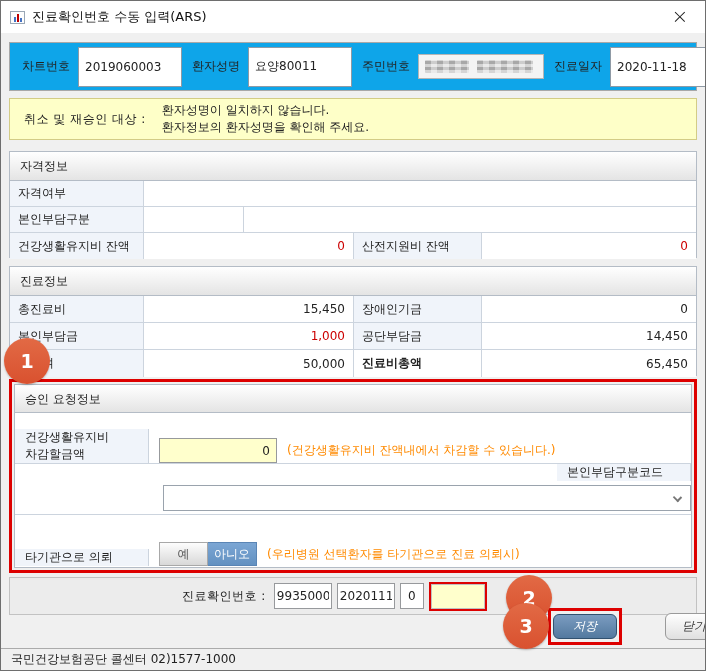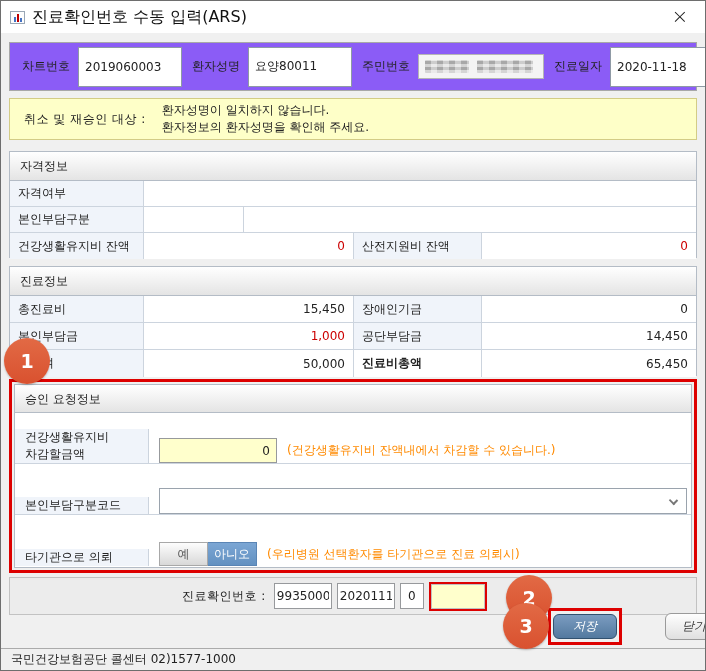--- a/index.html
+++ b/index.html
@@ -19,30 +19,30 @@
   }
   .app-icon {
     width:15px; height:13px; border:1px solid #9aa7b5; background:#fdfdfd;
     display:inline-flex; align-items:flex-end; justify-content:center; gap:1px;
     padding:1px 1px; margin-right:7px;
   }
   .app-icon i { display:block; width:2px; }
   .app-icon .bar1 { height:5px; background:#4472c4; }
   .app-icon .bar2 { height:8px; background:#c00000; }
   .app-icon .bar3 { height:4px; background:#4472c4; }
-  .title-text { font-size:16px; color:#111; }
+  .title-text { font-size:13px; color:#111; }
   .close-btn {
     position:absolute; right:14px; top:4px; width:22px; height:22px;
     font-size:20px; font-weight:300; color:#222; line-height:22px;
     text-align:center; cursor:pointer; background:transparent;
   }
   
   .patient-bar {
     position:absolute; left:8px; top:41px; width:688px; height:49px;
-    background:#8b5cf6; border:1px solid #a8a8a8;
+    background:#0ea5e9; border:1px solid #a8a8a8;
     display:flex; align-items:center; padding:0 12px; gap:10px;
   }
   .field { display:flex; align-items:center; gap:8px; }
   .field label { white-space:nowrap; color:#222; }
   .tb {
     height:40px; border:1px solid #8f9aa5; background:#fff; color:#222;
     font-family:inherit; font-size:12px; padding:0 6px;
   }
   .masked-box {
     width:126px; height:25px; border:1px solid #b5b5b5; background:#f4f4f4;
@@ -88,21 +88,21 @@
   .red-frame {
     position:absolute; left:8px; top:378px; width:688px; height:194px;
     border:3px solid #dd0000; background:#f0f0f0; padding:2px;
   }
   .approval { width:100%; height:100%; background:#fff; border:1px solid #b4bcc6; }
   .approval .sec-header { height:28px; }
   .arow { display:flex; border-bottom:1px solid #ccd4de;align-items:flex-end; }
   .arow:last-child { border-bottom:none; }
   .arow .lbl { flex-direction:column; justify-content:center; align-items:flex-start; padding-left:10px; }
   .arow .content { flex:1; display:flex; align-items:center; gap:10px; padding-left:10px; background:#fff; }
-  .r52 { height:51px; } .r53 { height:51px; } .r55 { height:51px; }
+  .r52 { height:51px; } .r53 { height:51px;flex-direction:column; } .r55 { height:51px; }
   .yellow-input {
     width:118px; height:25px; background:#ffffcc; border:1px solid #97999c;
     text-align:right; padding:0 6px; font-family:inherit; font-size:12px; color:#222;
   }
   .hint { color:#ff8a00; white-space:nowrap; }
   .combo {
     position:relative; width:528px; height:26px; background:#fff;
     border:1px solid #9aa3ad; display:flex; align-items:center; padding:0 24px 0 6px;
   }
   .combo .chev {

